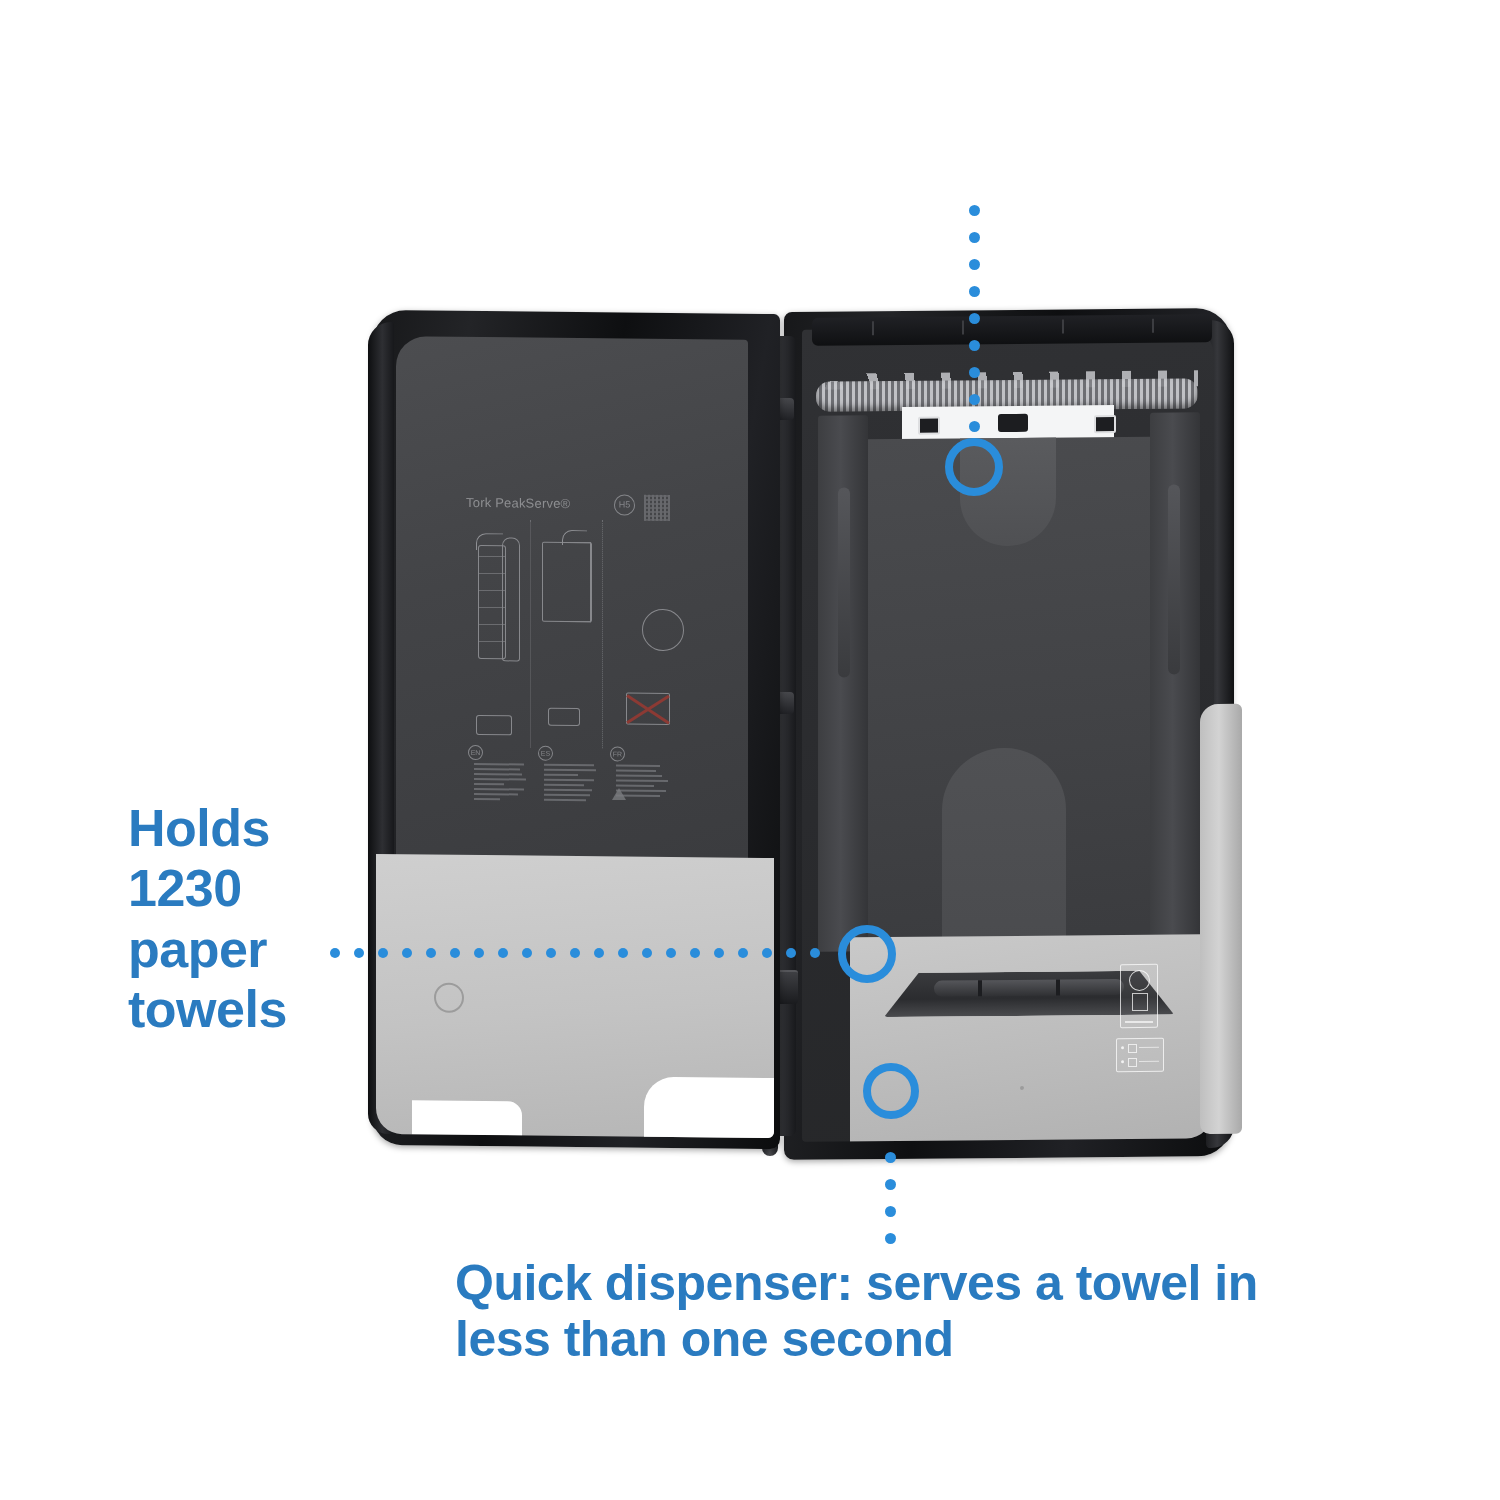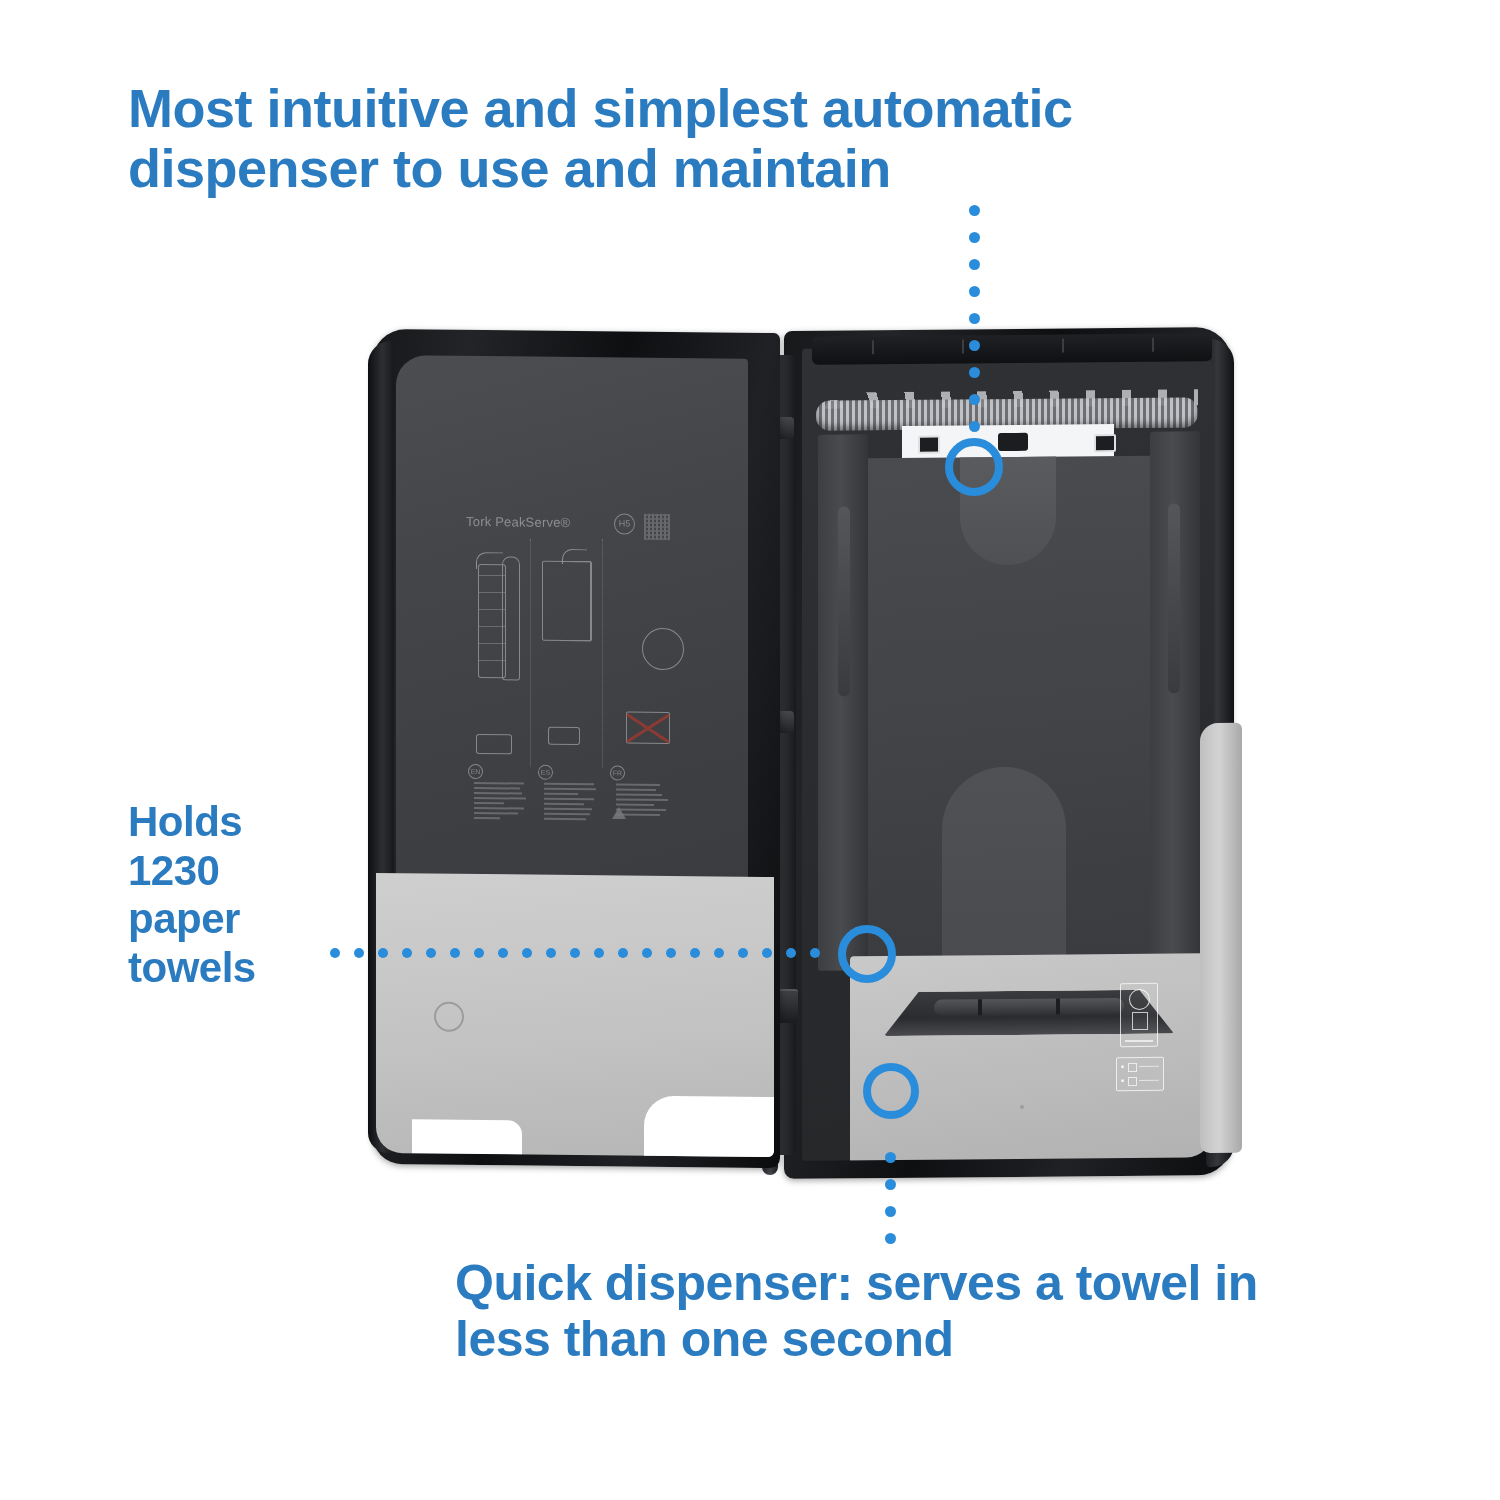--- a/index.html
+++ b/index.html
@@ -36,21 +36,21 @@
     left: 128px;
     top: 78px;
     width: 1110px;
     font-size: 54px;
   }
 
   #holds-text {
     left: 128px;
     top: 798px;
     width: 230px;
-    font-size: 42px;
+    font-size: 52px;
     line-height: 1.16;
   }
 
   #quick-text {
     left: 455px;
     top: 1255px;
     width: 900px;
     font-size: 50px;
     text-align: left;
   }
@@ -68,21 +68,21 @@
     position: absolute;
     border-radius: 50%;
     border: 8px solid #2a8ddb;
     box-sizing: border-box;
   }
 
   
   .product {
     position: absolute;
     left: 360px;
-    top: 315px;
+    top: 296px;
     width: 880px;
     height: 880px;
   }
 
   
   .shell {
     position: absolute;
     background: linear-gradient(100deg,#17181a 0%,#232427 18%,#0e0f11 46%,#202125 72%,#0b0c0d 100%);
     box-shadow: 0 2px 6px rgba(0,0,0,.35);
   }
@@ -823,21 +823,20 @@
         <div class="microline" style="width:40px"></div>
         <div class="microline" style="width:46px"></div>
         <div class="microline" style="width:52px"></div>
         <div class="microline" style="width:38px"></div>
         <div class="microline" style="width:50px"></div>
         <div class="microline" style="width:44px"></div>
       </div>
     </div>
   </div>
 
-  <div class="callout" id="headline-text">Most intuitive and simplest automatic dispenser to use and maintain</div>
 
   <div>
     <div class="dot dot-v" style="left:969px; top:205px;"></div>
     <div class="dot dot-v" style="left:969px; top:232px;"></div>
     <div class="dot dot-v" style="left:969px; top:259px;"></div>
     <div class="dot dot-v" style="left:969px; top:286px;"></div>
     <div class="dot dot-v" style="left:969px; top:313px;"></div>
     <div class="dot dot-v" style="left:969px; top:340px;"></div>
     <div class="dot dot-v" style="left:969px; top:367px;"></div>
     <div class="dot dot-v" style="left:969px; top:394px;"></div>

